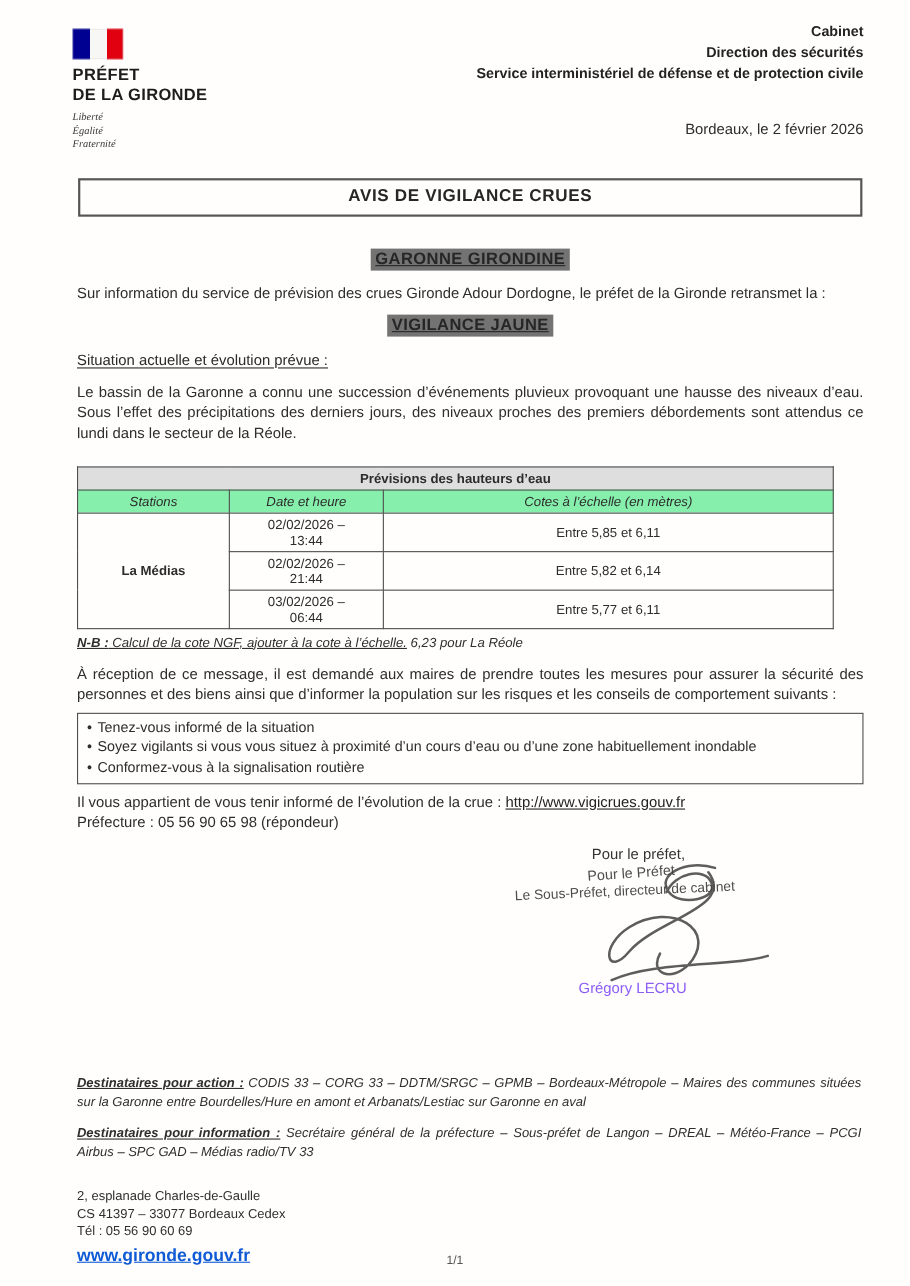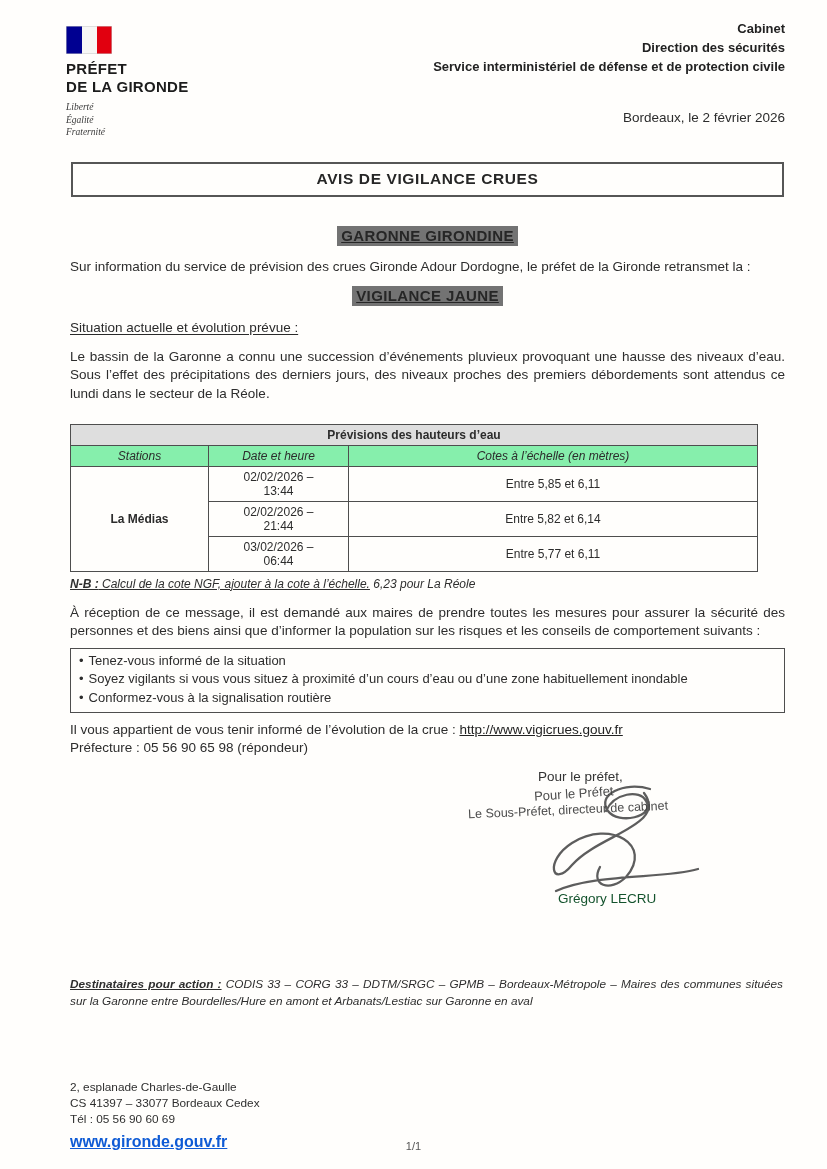--- a/index.html
+++ b/index.html
@@ -82,21 +82,21 @@
   .info-line { margin-top: 9px; font-size: 13.5px; }
   .doc-link { color: #222; text-decoration: underline; cursor: pointer; }
   .phone-line { margin-top: 3px; font-size: 13.5px; }
 
   
   .sig-block { position: relative; height: 172px; margin-top: 14px; }
   .sig-typed { position: absolute; left: 468px; top: 0; font-size: 13.5px; color: #333; }
   .sig-hand1 { position: absolute; left: 464px; top: 17px; transform: rotate(-4deg); color: #4d4d4d; font-size: 13px; }
   .sig-hand2 { position: absolute; left: 398px; top: 34px; transform: rotate(-2.5deg); color: #4d4d4d; font-size: 12.5px; }
   .sig-svg { position: absolute; left: 428px; top: 10px; }
-  .sig-name { position: absolute; left: 456px; top: 122px; font-size: 13.5px; color: #14532d; margin-left: 32px; }
+  .sig-name { position: absolute; left: 456px; top: 122px; font-size: 13.5px; color: #8b5cf6; }
 
   
   .recip { position: absolute; left: 70px; right: 44px; font-size: 11.8px; font-style: italic; line-height: 1.45; text-align: justify; color: #2e2e2e; }
   .recip .lbl { font-weight: bold; text-decoration: underline; }
   .recip-action { top: 976px; }
   .recip-info { top: 1022px; }
 
   .addr { position: absolute; left: 70px; top: 1080px; font-size: 11.8px; line-height: 1.35; color: #2f2f2f; }
   .site { display: inline-block; margin-top: 3px; color: #0f5bd5; text-decoration: underline; font-weight: bold; font-size: 16px; cursor: pointer; }
 
@@ -211,20 +211,23 @@
                  M58 112 C 98 94, 168 100, 200 90" stroke="#414141" stroke-width="2.3" fill="none" stroke-linecap="round" opacity="0.85"></path>
       </svg>
       <div class="sig-name">Grégory LECRU</div>
     </div>
 
   </div>
 
   <div class="recip recip-action">
     <span class="lbl">Destinataires pour action :</span><span> CODIS 33 – CORG 33 – DDTM/SRGC – GPMB – Bordeaux-Métropole – Maires des communes situées sur la Garonne entre Bourdelles/Hure en amont et Arbanats/Lestiac sur Garonne en aval</span>
   </div>
+  <div class="recip recip-info">
+    <span class="lbl">Destinataires pour information :</span><span> Secrétaire général de la préfecture – Sous-préfet de Langon – DREAL – Météo-France – PCGI Airbus – SPC GAD – Médias radio/TV 33</span>
+  </div>
 
   <div class="addr">
     <div>2, esplanade Charles-de-Gaulle</div>
     <div>CS 41397 – 33077 Bordeaux Cedex</div>
     <div>Tél : 05 56 90 60 69</div>
     <a class="site">www.gironde.gouv.fr</a>
   </div>
 
   <div class="pagenum">1/1</div>
 </div>

